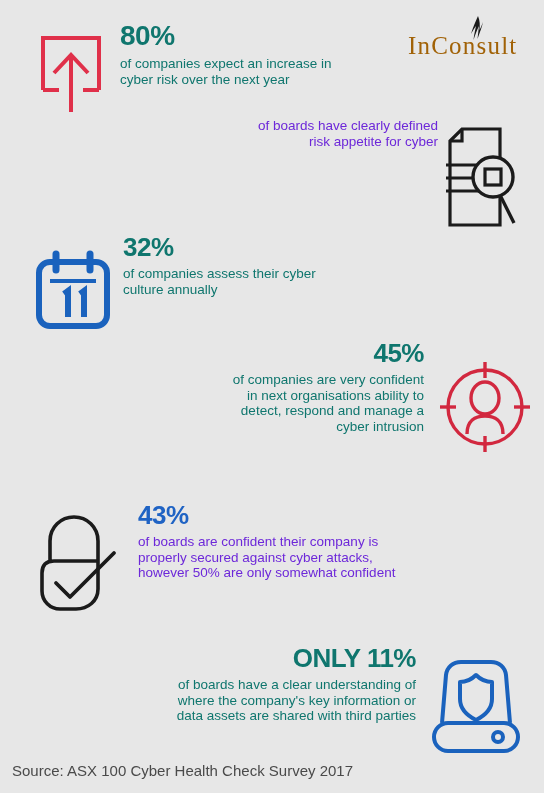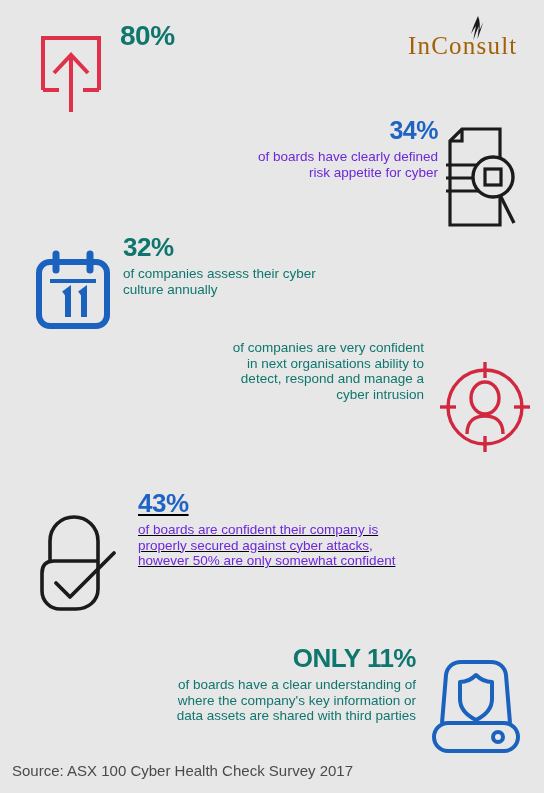--- a/index.html
+++ b/index.html
@@ -121,26 +121,26 @@
       <svg width="78" height="88" viewBox="0 0 78 88">
         <path d="M11 62 L11 10 L67 10 L67 62" fill="none" stroke="#e0304a" stroke-width="4"></path>
         <path d="M11 62 L27 62" fill="none" stroke="#e0304a" stroke-width="4"></path>
         <path d="M67 62 L51 62" fill="none" stroke="#e0304a" stroke-width="4"></path>
         <path d="M39 84 L39 28" fill="none" stroke="#e0304a" stroke-width="4"></path>
         <path d="M22 45 L39 27 L56 45" fill="none" stroke="#e0304a" stroke-width="4" stroke-linejoin="miter"></path>
       </svg>
     </div>
     <div class="txt align-left" style="width:232px;margin-left:6px;margin-top:0px;">
       <div class="pct black">80%</div>
+      <div class="desc black">of companies expect an increase in cyber risk over the next year</div>
     </div>
   </div>
 
   <div class="stat" id="block-34">
     <div class="txt align-right" style="width:182px;margin-top:0px;">
-      <div class="pct blue-head">34%</div>
       <div class="desc blue-body">of boards have clearly defined risk appetite for cyber</div>
     </div>
     <div class="icon-wrap" style="width:86px;height:106px;margin-left:4px;margin-top:6px;">
       <svg width="78" height="104" viewBox="0 0 78 104">
         <path d="M16 4 L54 4 L54 100 L4 100 L4 16 Z" fill="none" stroke="#1b1b1b" stroke-width="3.2" stroke-linejoin="miter"></path>
         <path d="M16 4 L16 16 L4 16" fill="none" stroke="#1b1b1b" stroke-width="3.2"></path>
         <path d="M0 40 L40 40" fill="none" stroke="#1b1b1b" stroke-width="3.2"></path>
         <path d="M0 53 L40 53" fill="none" stroke="#1b1b1b" stroke-width="3.2"></path>
         <path d="M0 66 L40 66" fill="none" stroke="#1b1b1b" stroke-width="3.2"></path>
         <circle cx="47" cy="52" r="20" fill="#e7e7e7" stroke="#1b1b1b" stroke-width="3.4"></circle>
@@ -162,20 +162,21 @@
       </svg>
     </div>
     <div class="txt align-left" style="width:200px;margin-left:9px;margin-top:2px;">
       <div class="pct black">32%</div>
       <div class="desc black">of companies assess their cyber culture annually</div>
     </div>
   </div>
 
   <div class="stat" id="block-45">
     <div class="txt align-right" style="width:196px;margin-top:2px;">
+      <div class="pct black">45%</div>
       <div class="desc black">of companies are very confident in next organisations ability to detect, respond and manage a cyber intrusion</div>
     </div>
     <div class="icon-wrap" style="width:106px;height:102px;margin-left:8px;margin-top:18px;">
       <svg width="98" height="98" viewBox="0 0 98 98">
         <circle cx="49" cy="49" r="37" fill="none" stroke="#d2283f" stroke-width="3.4"></circle>
         <path d="M49 4 L49 20" fill="none" stroke="#d2283f" stroke-width="3.4"></path>
         <path d="M49 78 L49 94" fill="none" stroke="#d2283f" stroke-width="3.4"></path>
         <path d="M4 49 L20 49" fill="none" stroke="#d2283f" stroke-width="3.4"></path>
         <path d="M78 49 L94 49" fill="none" stroke="#d2283f" stroke-width="3.4"></path>
         <ellipse cx="49" cy="40" rx="14" ry="16" fill="none" stroke="#d2283f" stroke-width="3.4"></ellipse>
@@ -184,21 +185,21 @@
     </div>
   </div>
 
   <div class="stat" id="block-43">
     <div class="icon-wrap" style="width:100px;height:106px;margin-top:20px;">
       <svg width="96" height="104" viewBox="0 0 96 104">
         <path d="M18 50 L18 30 C18 16 29 6 42 6 C55 6 66 16 66 30 L66 78 C66 90 56 98 44 98 L28 98 C18 98 10 90 10 80 L10 62 C10 54 14 50 22 50 L66 50" fill="none" stroke="#1b1b1b" stroke-width="3.6" stroke-linejoin="round" stroke-linecap="round"></path>
         <path d="M24 72 L38 86 L82 42" fill="none" stroke="#1b1b1b" stroke-width="3.8" stroke-linecap="round" stroke-linejoin="round"></path>
       </svg>
     </div>
-    <div class="txt align-left" style="width:262px;margin-left:8px;margin-top:0px;text-decoration:underline;">
+    <div class="txt align-left" style="width:262px;margin-left:8px;margin-top:12px;">
       <div class="pct blue-head">43%</div>
       <div class="desc blue-body">of boards are confident their company is properly secured against cyber attacks, however 50% are only somewhat confident</div>
     </div>
   </div>
 
   <div class="stat" id="block-11">
     <div class="txt align-right" style="width:250px;margin-top:0px;">
       <div class="pct black">ONLY 11%</div>
       <div class="desc black">of boards have a clear understanding of where the company's key information or data assets are shared with third parties</div>
     </div>

